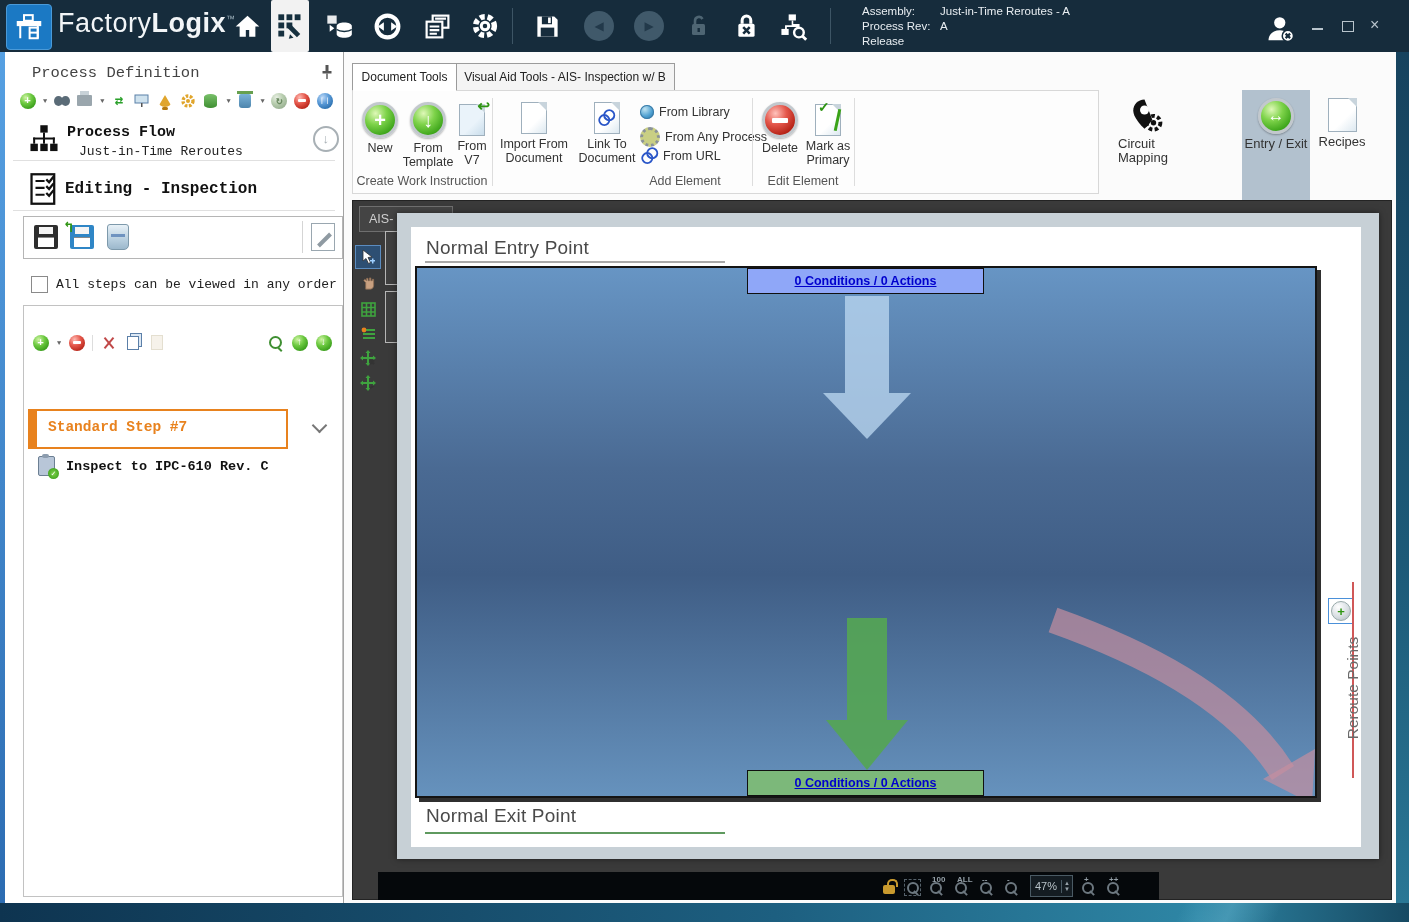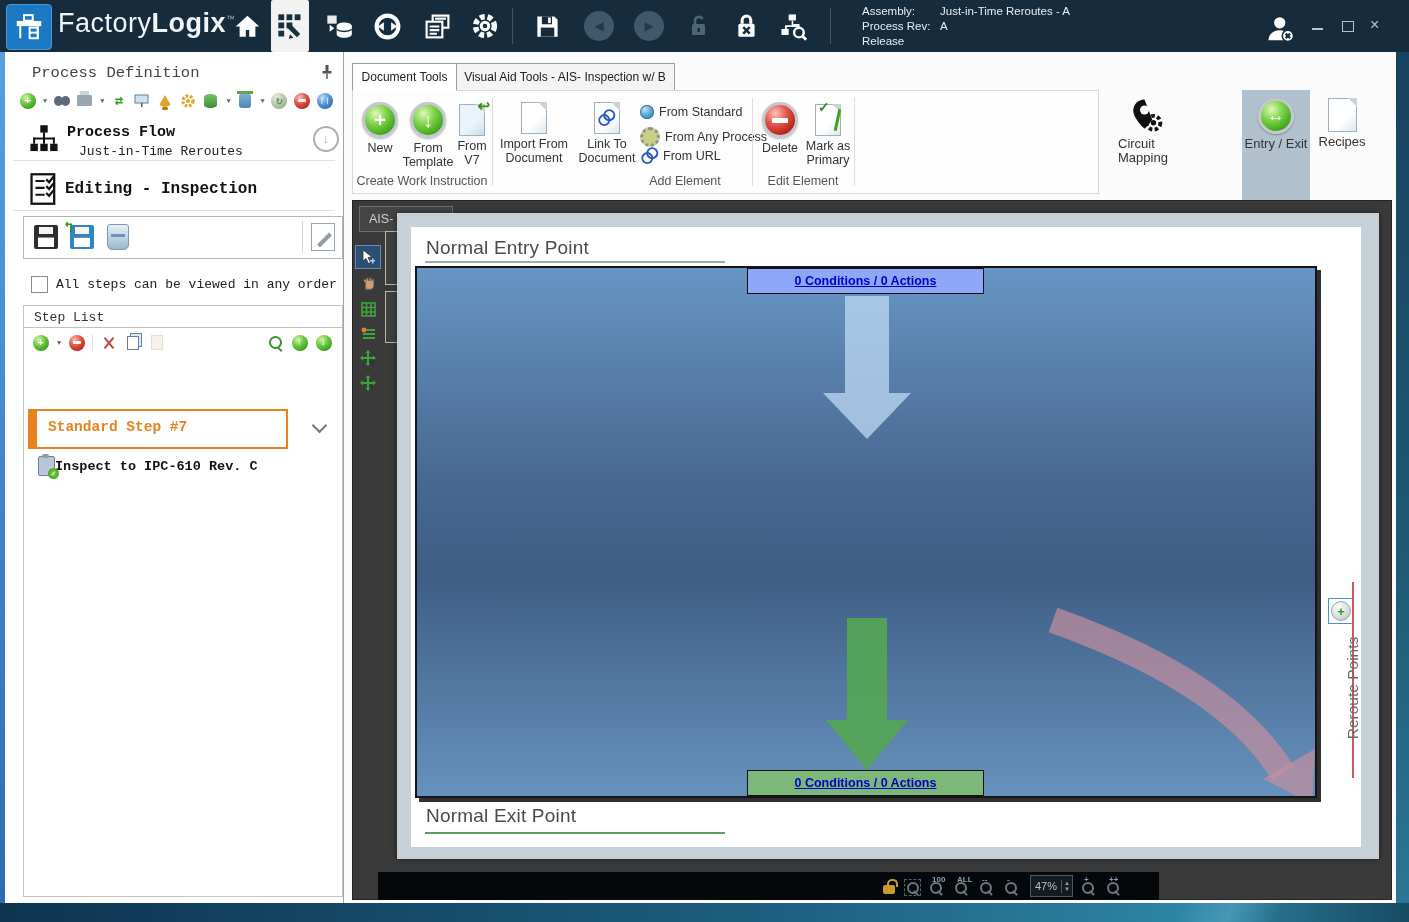--- a/index.html
+++ b/index.html
@@ -377,23 +377,20 @@
           <span class="page-pencil"></span>
         </span>
     </div>
 
     <div class="abs" style="left:26px;top:224px;display:flex;align-items:center;gap:8px">
       <span class="checkbox"></span>
       <span style="font-size:13px;color:#222">All steps can be viewed in any order</span>
     </div>
 
     <div class="tool-frame" style="left:18px;top:253px;width:318px;height:590px;border-color:#c2c2c2">
-      <div class="abs" style="left:0;top:0;width:100%;height:22px;border-bottom:1px solid #c2c2c2;box-sizing:border-box">
-        <span class="abs" style="left:10px;top:4px;font-size:13px;color:#333">Step List</span>
-      </div>
       <div class="abs" style="left:8px;top:28px;display:flex;align-items:center;gap:7px;width:300px">
         <span class="ic16">
             <span class="gc green gc16">+</span>
           </span>
           <span class="caret">▼</span>
         <span class="ic16">
             <span class="gc red gc16">
               <i class="bar-h"></i>
             </span>
           </span>
@@ -416,21 +413,21 @@
           </span>
         <span class="ic16">
             <span class="gc green gc16" style="font-size:10px">↓</span>
           </span>
       </div>
       <div id="std-step" style="left:4px;top:103px;width:256px;height:36px">
         <i class="orange-bar"></i>
         <span>Standard Step #7</span>
       </div>
       <span class="chev abs" style="left:290px;top:114px"></span>
-      <div class="abs" style="left:14px;top:150px;display:flex;align-items:center;">
+      <div class="abs" style="left:14px;top:150px;display:flex;align-items:center;gap:11px">
         <span class="clipboard"></span>
         <b style="font-size:13.5px;color:#111">Inspect to IPC-610 Rev. C</b>
       </div>
     </div>
   </div>
 
   <div id="main-bg"></div>
 
   <div class="doc-tab active" style="left:352px;width:103px">
       <span>Document Tools</span>
@@ -463,21 +460,21 @@
     <span class="rlab">Import From Document</span>
   </div>
   <div class="ritem" style="left:574px;top:102px;width:66px">
     <span class="doc-ic">
         <span class="chain" style="position:absolute;left:2px;top:10px"></span>
       </span>
     <span class="rlab">Link To Document</span>
   </div>
   <div class="stack-item" style="left:640px;top:105px">
     <span class="globe"></span>
-    <span>From Standard</span>
+    <span>From Library</span>
   </div>
   <div class="stack-item" style="left:640px;top:127px">
     <span class="gearsm"></span>
     <span>From Any Process</span>
   </div>
   <div class="stack-item" style="left:640px;top:149px">
     <span class="chain" style="margin-right:2px"></span>
     <span>From URL</span>
   </div>
   <div class="rgtitle" style="left:560px;width:250px">Add Element</div>

